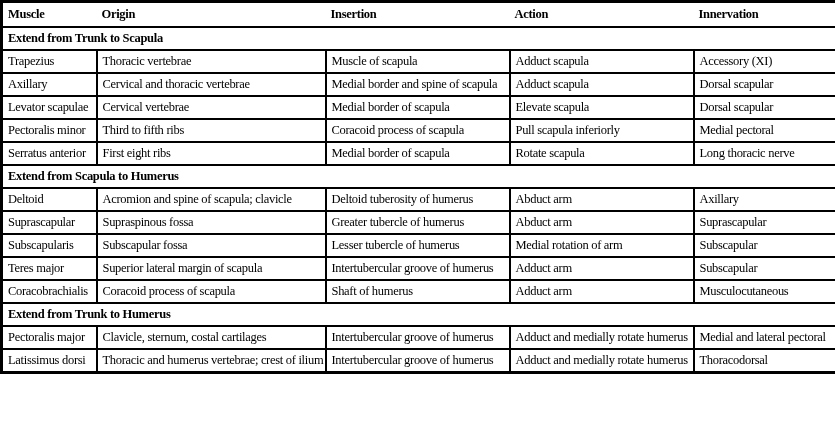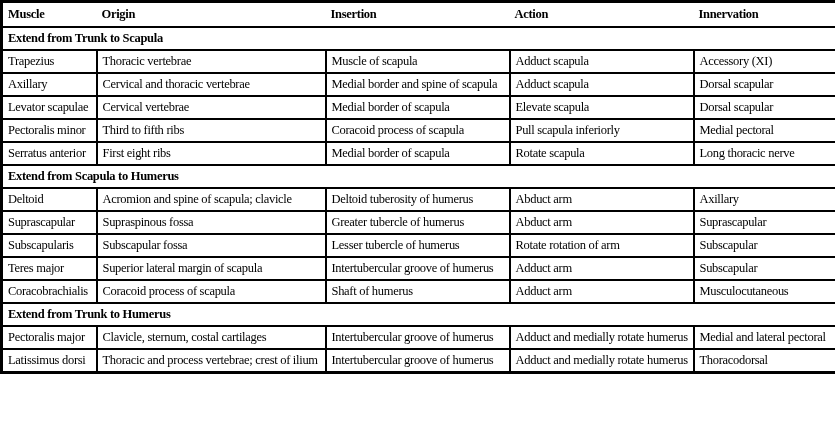--- a/index.html
+++ b/index.html
@@ -123,21 +123,21 @@
         <td class="data-cell">Suprascapular</td>
         <td class="data-cell">Supraspinous fossa</td>
         <td class="data-cell">Greater tubercle of humerus</td>
         <td class="data-cell">Abduct arm</td>
         <td class="data-cell">Suprascapular</td>
       </tr>
       <tr>
         <td class="data-cell">Subscapularis</td>
         <td class="data-cell">Subscapular fossa</td>
         <td class="data-cell">Lesser tubercle of humerus</td>
-        <td class="data-cell">Rotate rotation of arm</td>
+        <td class="data-cell">Medial rotation of arm</td>
         <td class="data-cell">Subscapular</td>
       </tr>
       <tr>
         <td class="data-cell">Teres major</td>
         <td class="data-cell">Superior lateral margin of scapula</td>
         <td class="data-cell">Intertubercular groove of humerus</td>
         <td class="data-cell">Adduct arm</td>
         <td class="data-cell">Subscapular</td>
       </tr>
       <tr>
@@ -152,19 +152,19 @@
       </tr>
       <tr>
         <td class="data-cell">Pectoralis major</td>
         <td class="data-cell">Clavicle, sternum, costal cartilages</td>
         <td class="data-cell">Intertubercular groove of humerus</td>
         <td class="data-cell">Adduct and medially rotate humerus</td>
         <td class="data-cell">Medial and lateral pectoral</td>
       </tr>
       <tr>
         <td class="data-cell">Latissimus dorsi</td>
-        <td class="data-cell">Thoracic and process vertebrae; crest of ilium</td>
+        <td class="data-cell">Thoracic and humerus vertebrae; crest of ilium</td>
         <td class="data-cell">Intertubercular groove of humerus</td>
         <td class="data-cell">Adduct and medially rotate humerus</td>
         <td class="data-cell">Thoracodorsal</td>
       </tr>
     </tbody>
 </table>
 
 </body></html>

